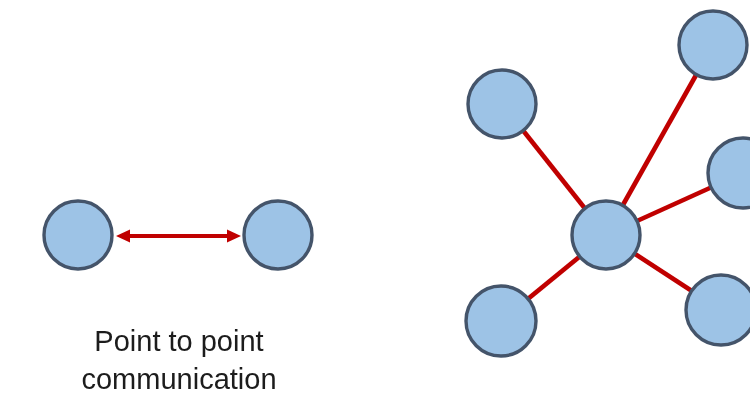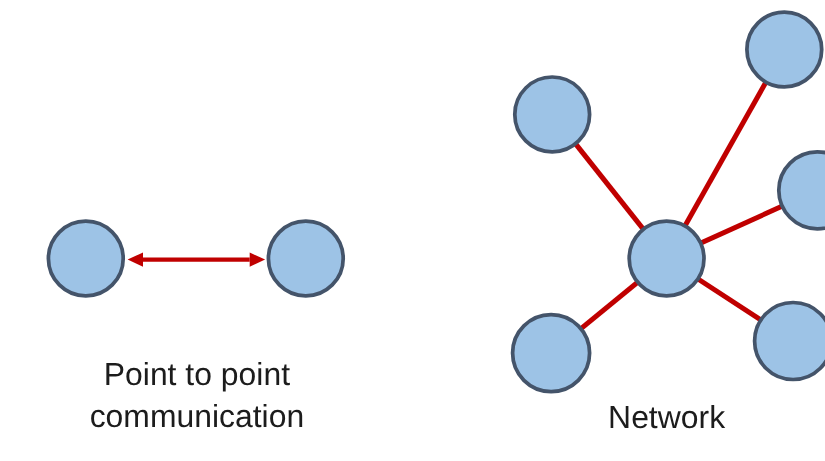--- a/index.html
+++ b/index.html
@@ -61,14 +61,13 @@
       <circle cx="462" cy="104" r="34" fill="#9DC3E6" stroke="#44546A" stroke-width="3.4"></circle>
       <circle cx="673" cy="45" r="34" fill="#9DC3E6" stroke="#44546A" stroke-width="3.4"></circle>
       <circle cx="703" cy="173" r="35" fill="#9DC3E6" stroke="#44546A" stroke-width="3.4"></circle>
       <circle cx="461" cy="321" r="35" fill="#9DC3E6" stroke="#44546A" stroke-width="3.4"></circle>
       <circle cx="681" cy="310" r="35" fill="#9DC3E6" stroke="#44546A" stroke-width="3.4"></circle>
       <circle cx="566" cy="235" r="34" fill="#9DC3E6" stroke="#44546A" stroke-width="3.4"></circle>
     </svg>
 
   <div class="caption caption-p2p">Point to point communication</div>
 
-  <div class="caption caption-network">Network</div>
 </div>
 
 </body></html>

